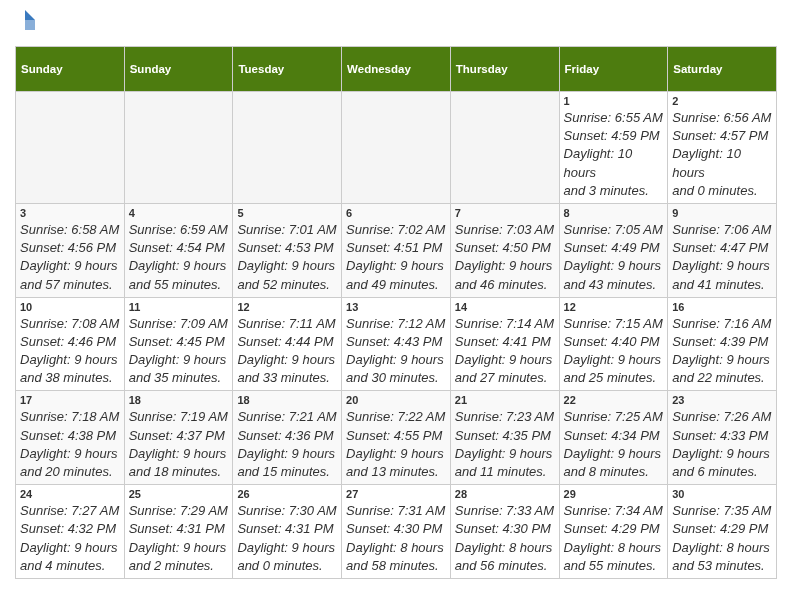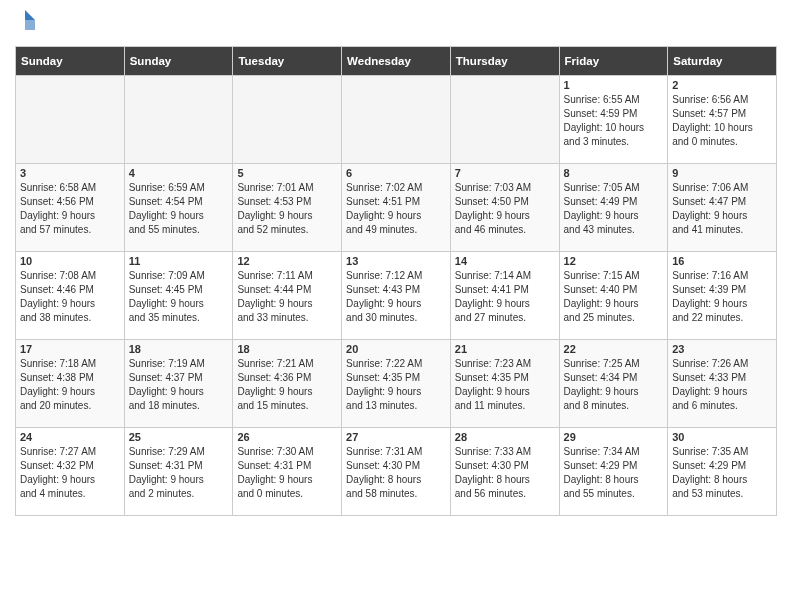--- a/index.html
+++ b/index.html
@@ -50,24 +50,24 @@
     .subtitle {
       font-size: 13px;
       color: #555;
     }
     .calendar {
       width: 100%;
       border-collapse: collapse;
       table-layout: fixed;
     }
     .calendar th {
-      background: #404040;
+      background: #4d7c0f;
       color: #fff;
       text-align: left;
-      padding: 8px 5px;
+      padding: 16px 5px;
       font-size: 11.5px;
       font-weight: bold;
       border: 1px solid #ccc;
     }
     .calendar td {
       border: 1px solid #ccc;
       vertical-align: top;
       padding: 3px 4px;
       height: 88px;
       font-size: 9.5px;
@@ -80,23 +80,24 @@
     .calendar tr:nth-child(even) td:not(.empty) {
       background: #f9f9f9;
     }
     .day-num {
       font-size: 11px;
       font-weight: bold;
       display: block;
       margin-bottom: 2px;
     }
     .day-info {
-      font-size: 10px;
+      font-size: 13px;
       line-height: 1.4;
       color: #333;
+      font-style: italic;
     }
   </style>
 </head>
 <body>
 
 <div class="container">
   <div class="header">
     <div class="logo">
       <svg class="logo-icon" viewBox="0 0 20 28">
         <polygon points="10,0 20,10 10,10" fill="#3a7abf"></polygon>
@@ -267,21 +268,21 @@
           <td>
             <span class="day-num">18</span>
             <div class="day-info" style="white-space: pre-line;">Sunrise: 7:21 AM
 Sunset: 4:36 PM
 Daylight: 9 hours
 and 15 minutes.</div>
           </td>
           <td>
             <span class="day-num">20</span>
             <div class="day-info" style="white-space: pre-line;">Sunrise: 7:22 AM
-Sunset: 4:35 PM
+Sunset: 4:55 PM
 Daylight: 9 hours
 and 13 minutes.</div>
           </td>
           <td>
             <span class="day-num">21</span>
             <div class="day-info" style="white-space: pre-line;">Sunrise: 7:23 AM
 Sunset: 4:35 PM
 Daylight: 9 hours
 and 11 minutes.</div>
           </td>

